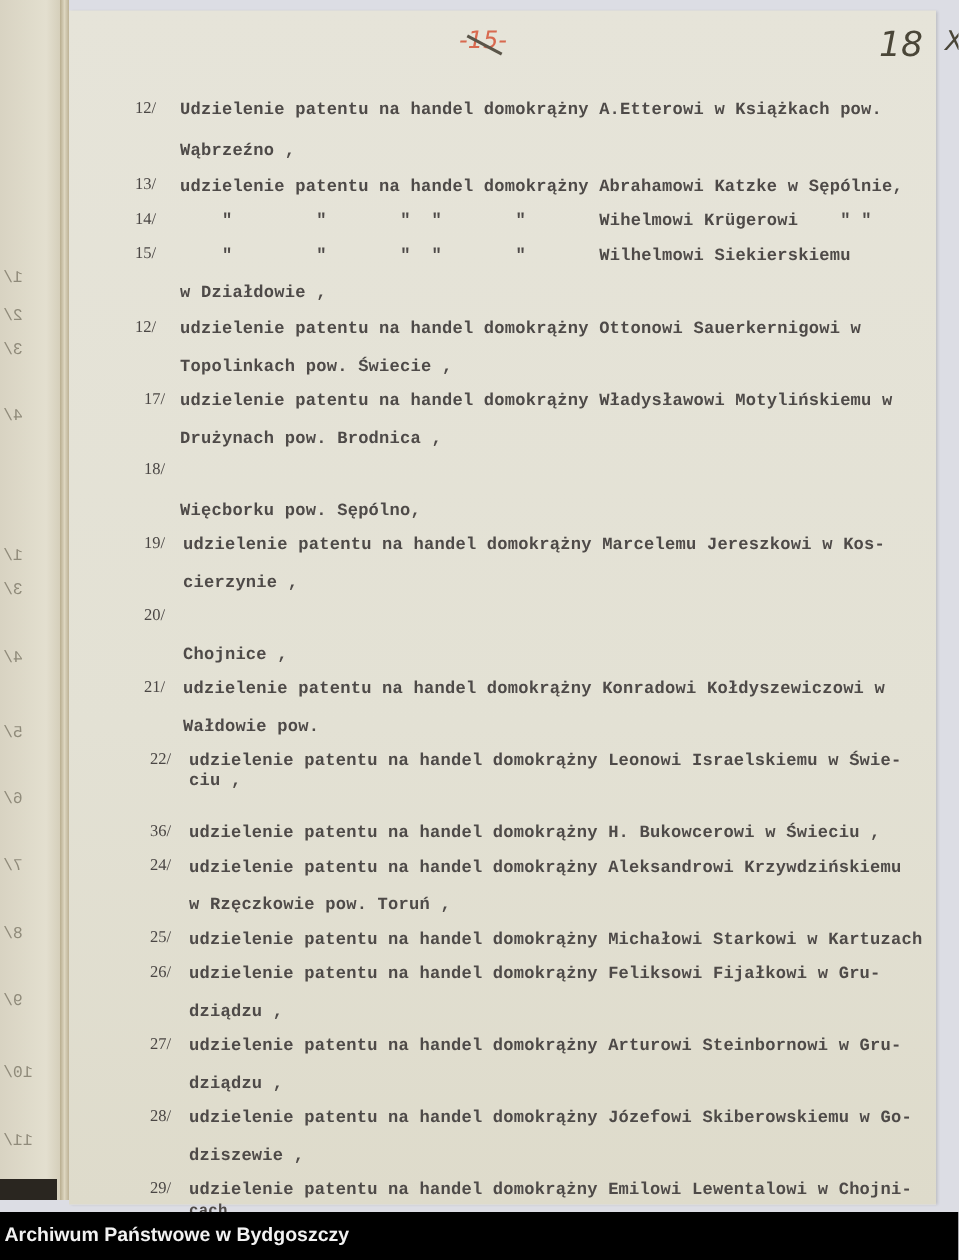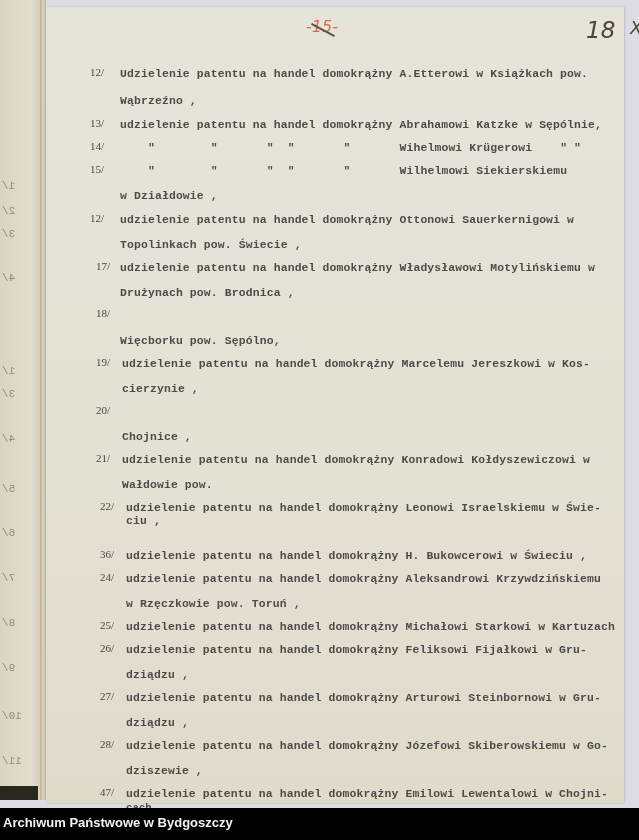--- a/index.html
+++ b/index.html
@@ -135,21 +135,21 @@
     <span class="line" style="left:80px;top:662px">dziądzu ,</span>
 
     <span class="num" style="left:54px;top:683px">27/</span>
     <span class="line" style="left:80px;top:685px">udzielenie patentu na handel domokrążny Arturowi Steinbornowi w Gru-</span>
     <span class="line" style="left:80px;top:710px">dziądzu ,</span>
 
     <span class="num" style="left:54px;top:731px">28/</span>
     <span class="line" style="left:80px;top:733px">udzielenie patentu na handel domokrążny Józefowi Skiberowskiemu w Go-</span>
     <span class="line" style="left:80px;top:758px">dziszewie ,</span>
 
-    <span class="num" style="left:54px;top:779px">47/</span>
+    <span class="num" style="left:54px;top:779px">29/</span>
     <span class="line" style="left:80px;top:781px">udzielenie patentu na handel domokrążny Emilowi Lewentalowi w Chojni-</span>
     <span class="line" style="left:80px;top:795px;font-size:10.5px">cach,</span>
   </div>
 </div>
 
 <div class="footer">
   <span class="footer-text">Archiwum Państwowe w Bydgoszczy</span>
 </div>
 
 </body></html>

